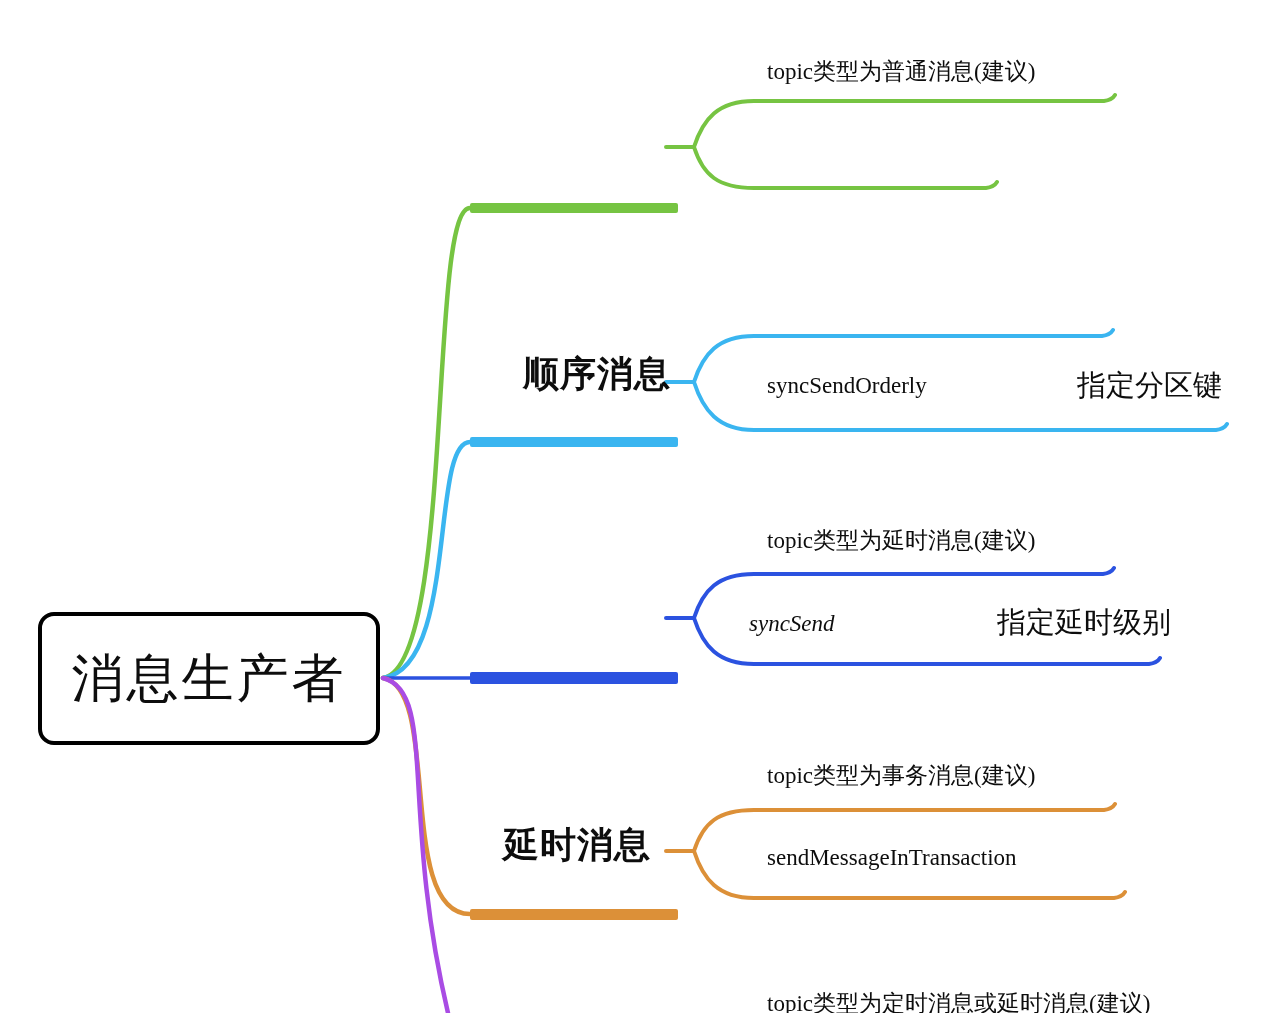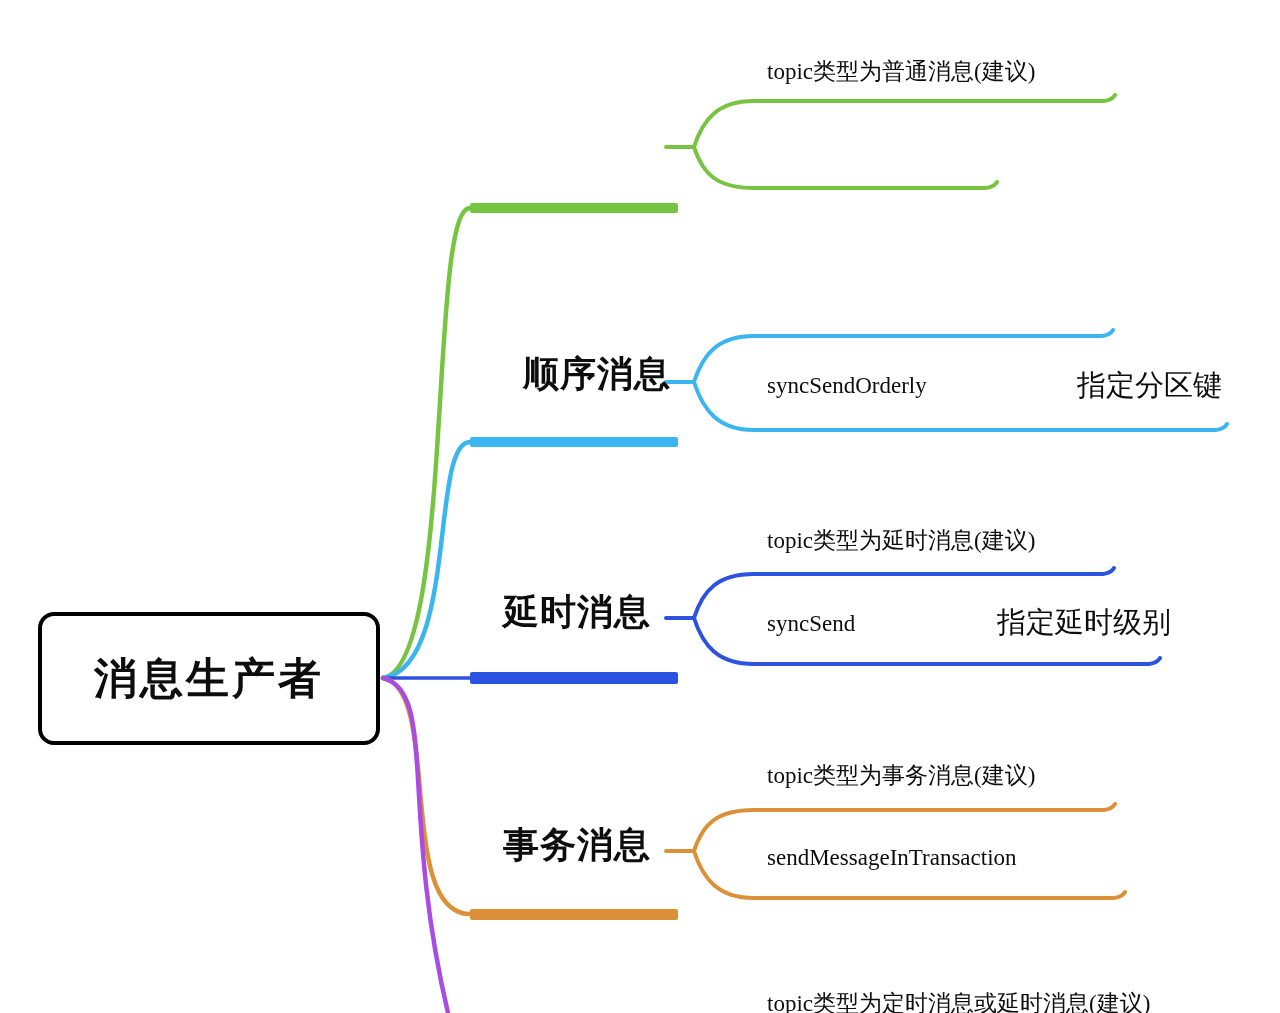--- a/index.html
+++ b/index.html
@@ -12,21 +12,21 @@
     color:#0d0d0d;
   }
   #wires{position:absolute;left:0;top:0;width:1280px;height:1013px;}
   .txt{position:absolute;white-space:nowrap;transform:translateY(-50%);}
   .root-box{
     position:absolute;left:38px;top:612px;width:342px;height:133px;
     border:4px solid #000;border-radius:16px;
     display:flex;align-items:center;justify-content:center;
     box-sizing:border-box;background:#fff;
   }
-  .root-label{font-size:43px;font-weight:bold;letter-spacing:3px;}
+  .root-label{font-size:52px;font-weight:normal;letter-spacing:3px;}
   .main-label{font-size:36px;font-weight:bold;letter-spacing:1px;}
   .serif-label{font-family:"Liberation Serif",serif;font-size:23px;}
   .cjk-label{font-size:29px;font-weight:normal;}
 </style>
 </head>
 <body>
 
 <div id="canvas">
 
   <svg id="wires" viewBox="0 0 1280 1013" fill="none" stroke-linecap="round" stroke-linejoin="round">
@@ -53,30 +53,29 @@
 
     <path stroke-width="4" d="M 666 851 H 694 M 694 851 C 703 823 718 810 754 810 L 1104 810 Q 1112 809 1115 804
              M 694 851 C 703 879 718 898 754 898 L 1114 898 Q 1122 897 1125 892" stroke="#dc9038"></path>
   </svg>
 
   <div class="root-box">
     <span class="root-label">消息生产者</span>
   </div>
 
   <div class="txt main-label" style="left:523px;top:374px;">顺序消息</div>
-  <div class="txt main-label" style="left:503px;top:612px;">延时消息</div>
-  <div class="txt main-label" style="left:503px;top:845px;">事务消息</div>
+  <div class="txt main-label" style="left:503px;top:845px;">延时消息</div>
 
   <div class="txt serif-label" style="left:767px;top:71px;">topic类型为普通消息(建议)</div>
 
   <div class="txt cjk-label" style="left:1077px;top:386px;">指定分区键</div>
   <div class="txt serif-label" style="left:767px;top:386px;">syncSendOrderly</div>
 
   <div class="txt serif-label" style="left:767px;top:540px;">topic类型为延时消息(建议)</div>
-  <div class="txt serif-label" style="left:767px;top:624px;">syncSend</div>
+  <div class="txt serif-label" style="left:749px;top:624px;font-style:italic;">syncSend</div>
   <div class="txt cjk-label" style="left:983px;top:623px;margin-left:14px;">指定延时级别</div>
 
   <div class="txt serif-label" style="left:767px;top:775px;text-align:right;">topic类型为事务消息(建议)</div>
   <div class="txt serif-label" style="left:767px;top:858px;">sendMessageInTransaction</div>
 
   <div class="txt serif-label" style="left:767px;top:1003px;">topic类型为定时消息或延时消息(建议)</div>
 
 </div>
 
 </body></html>

